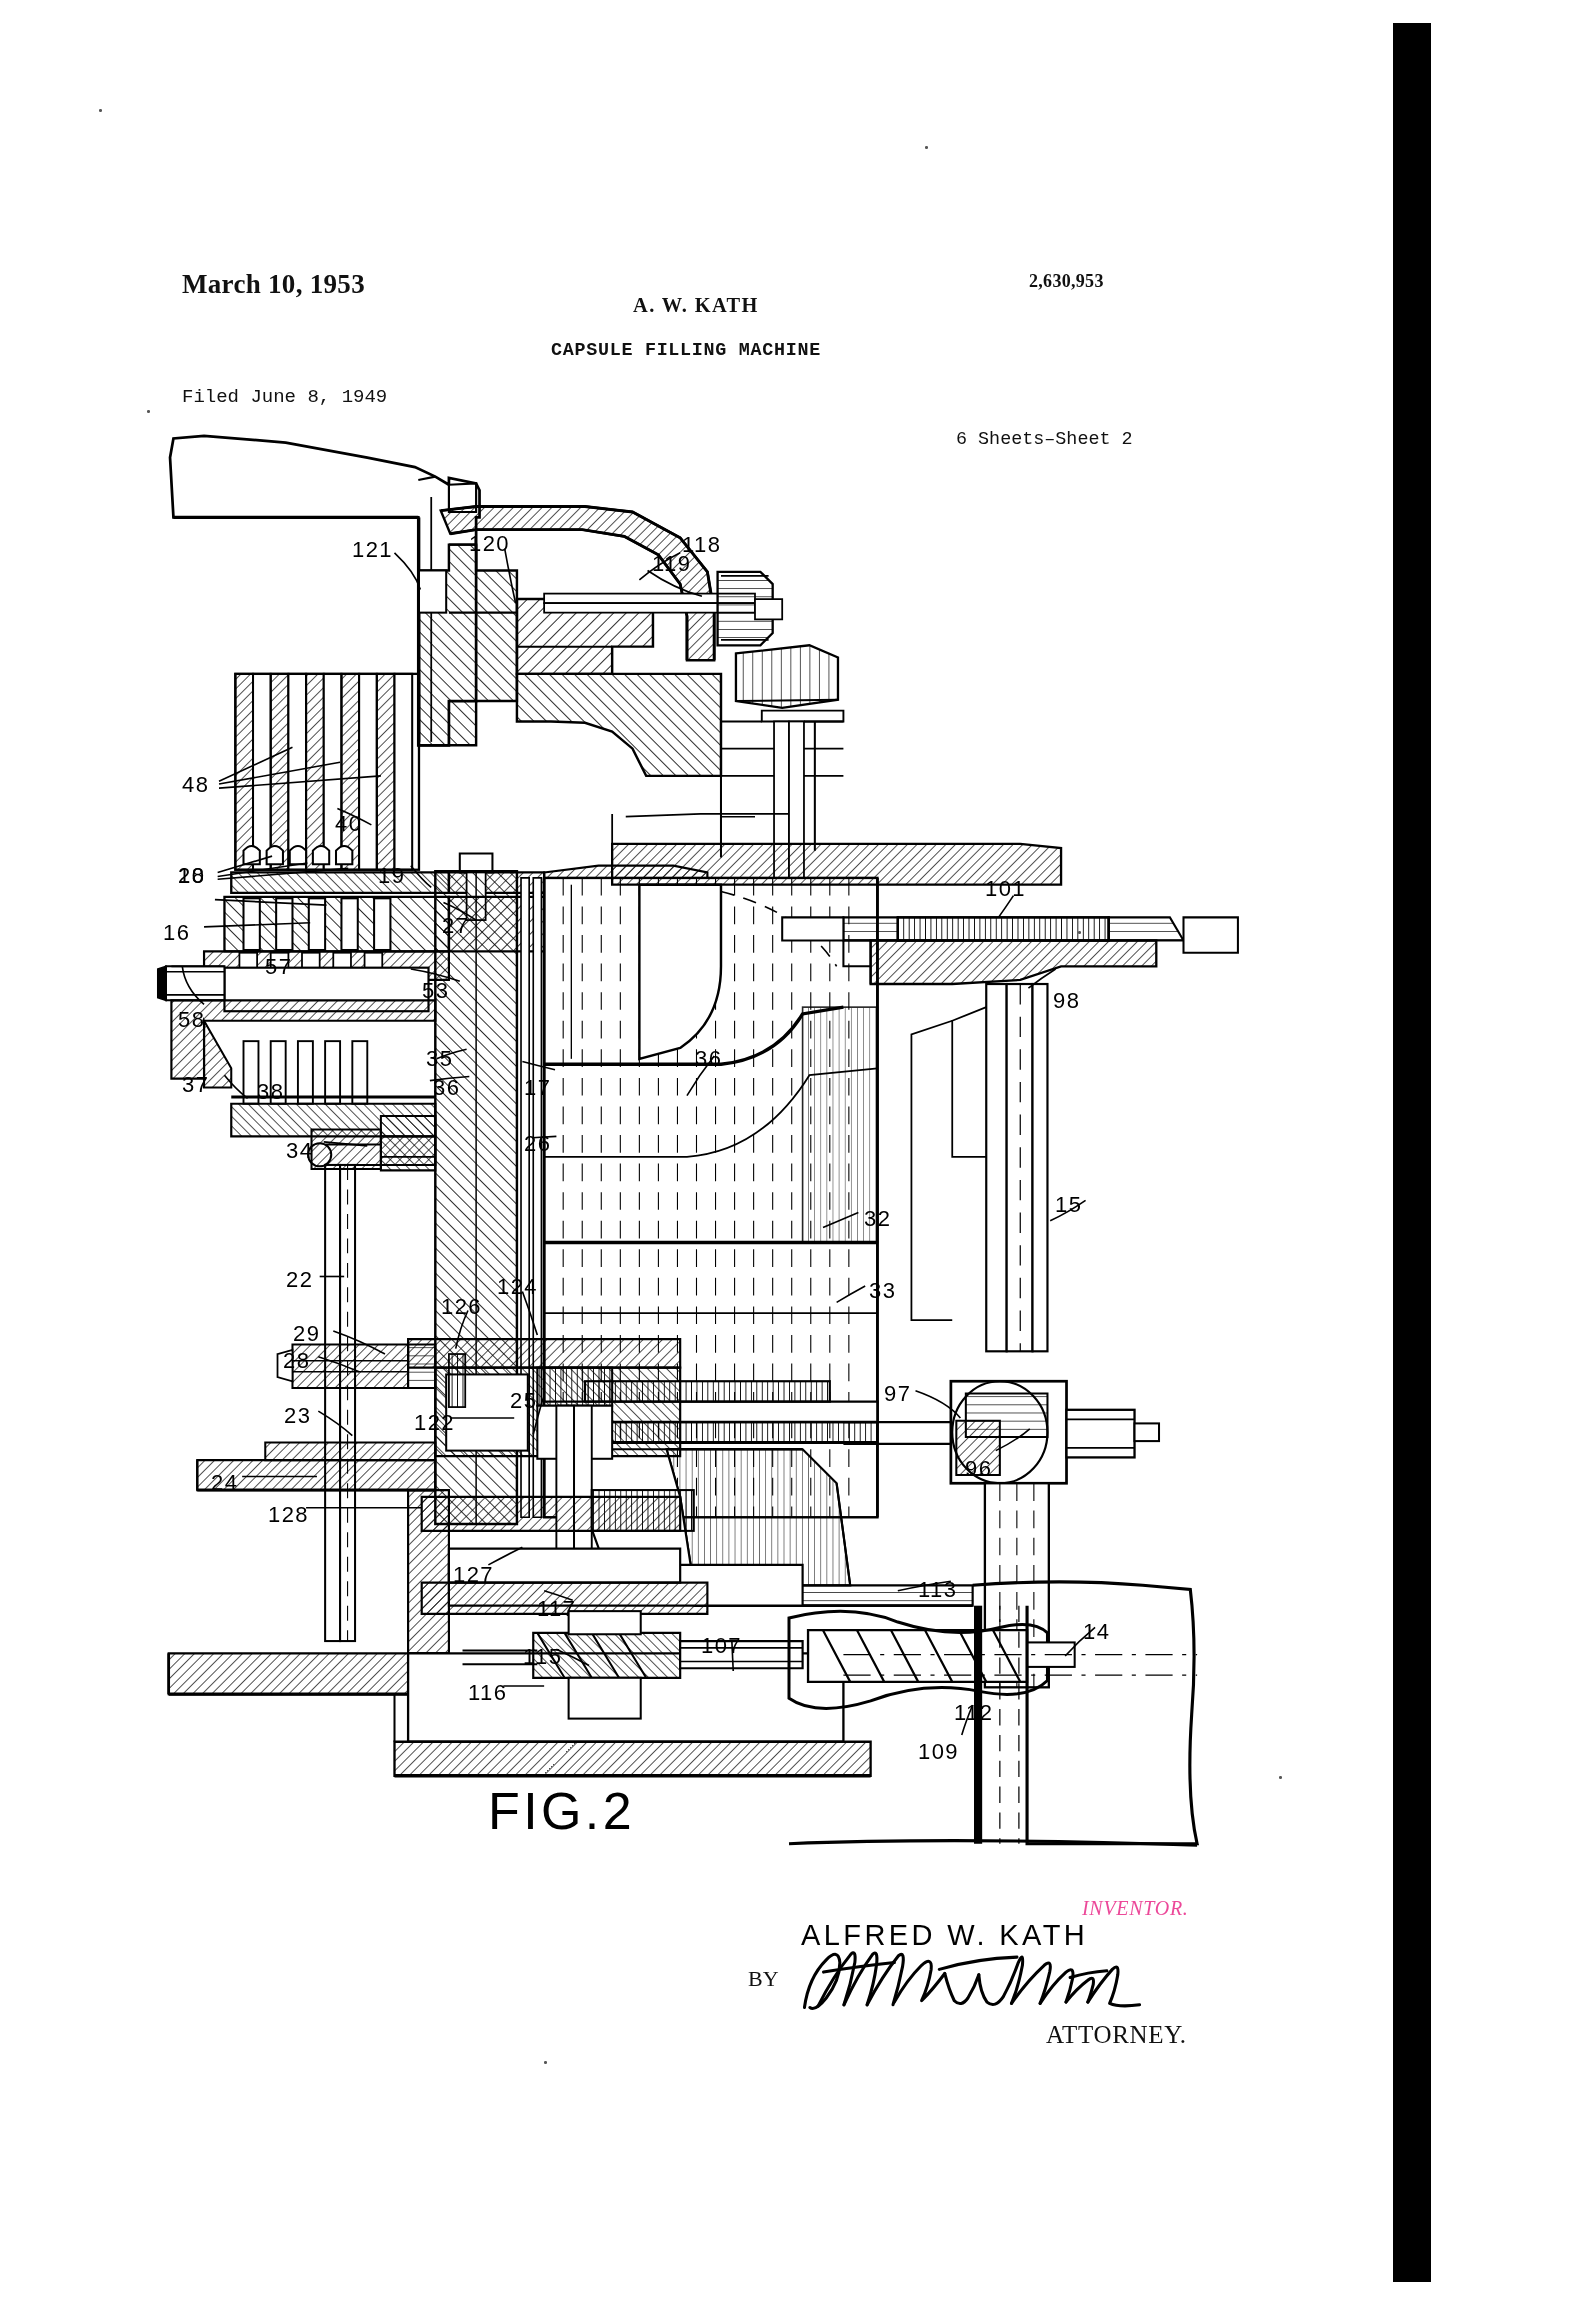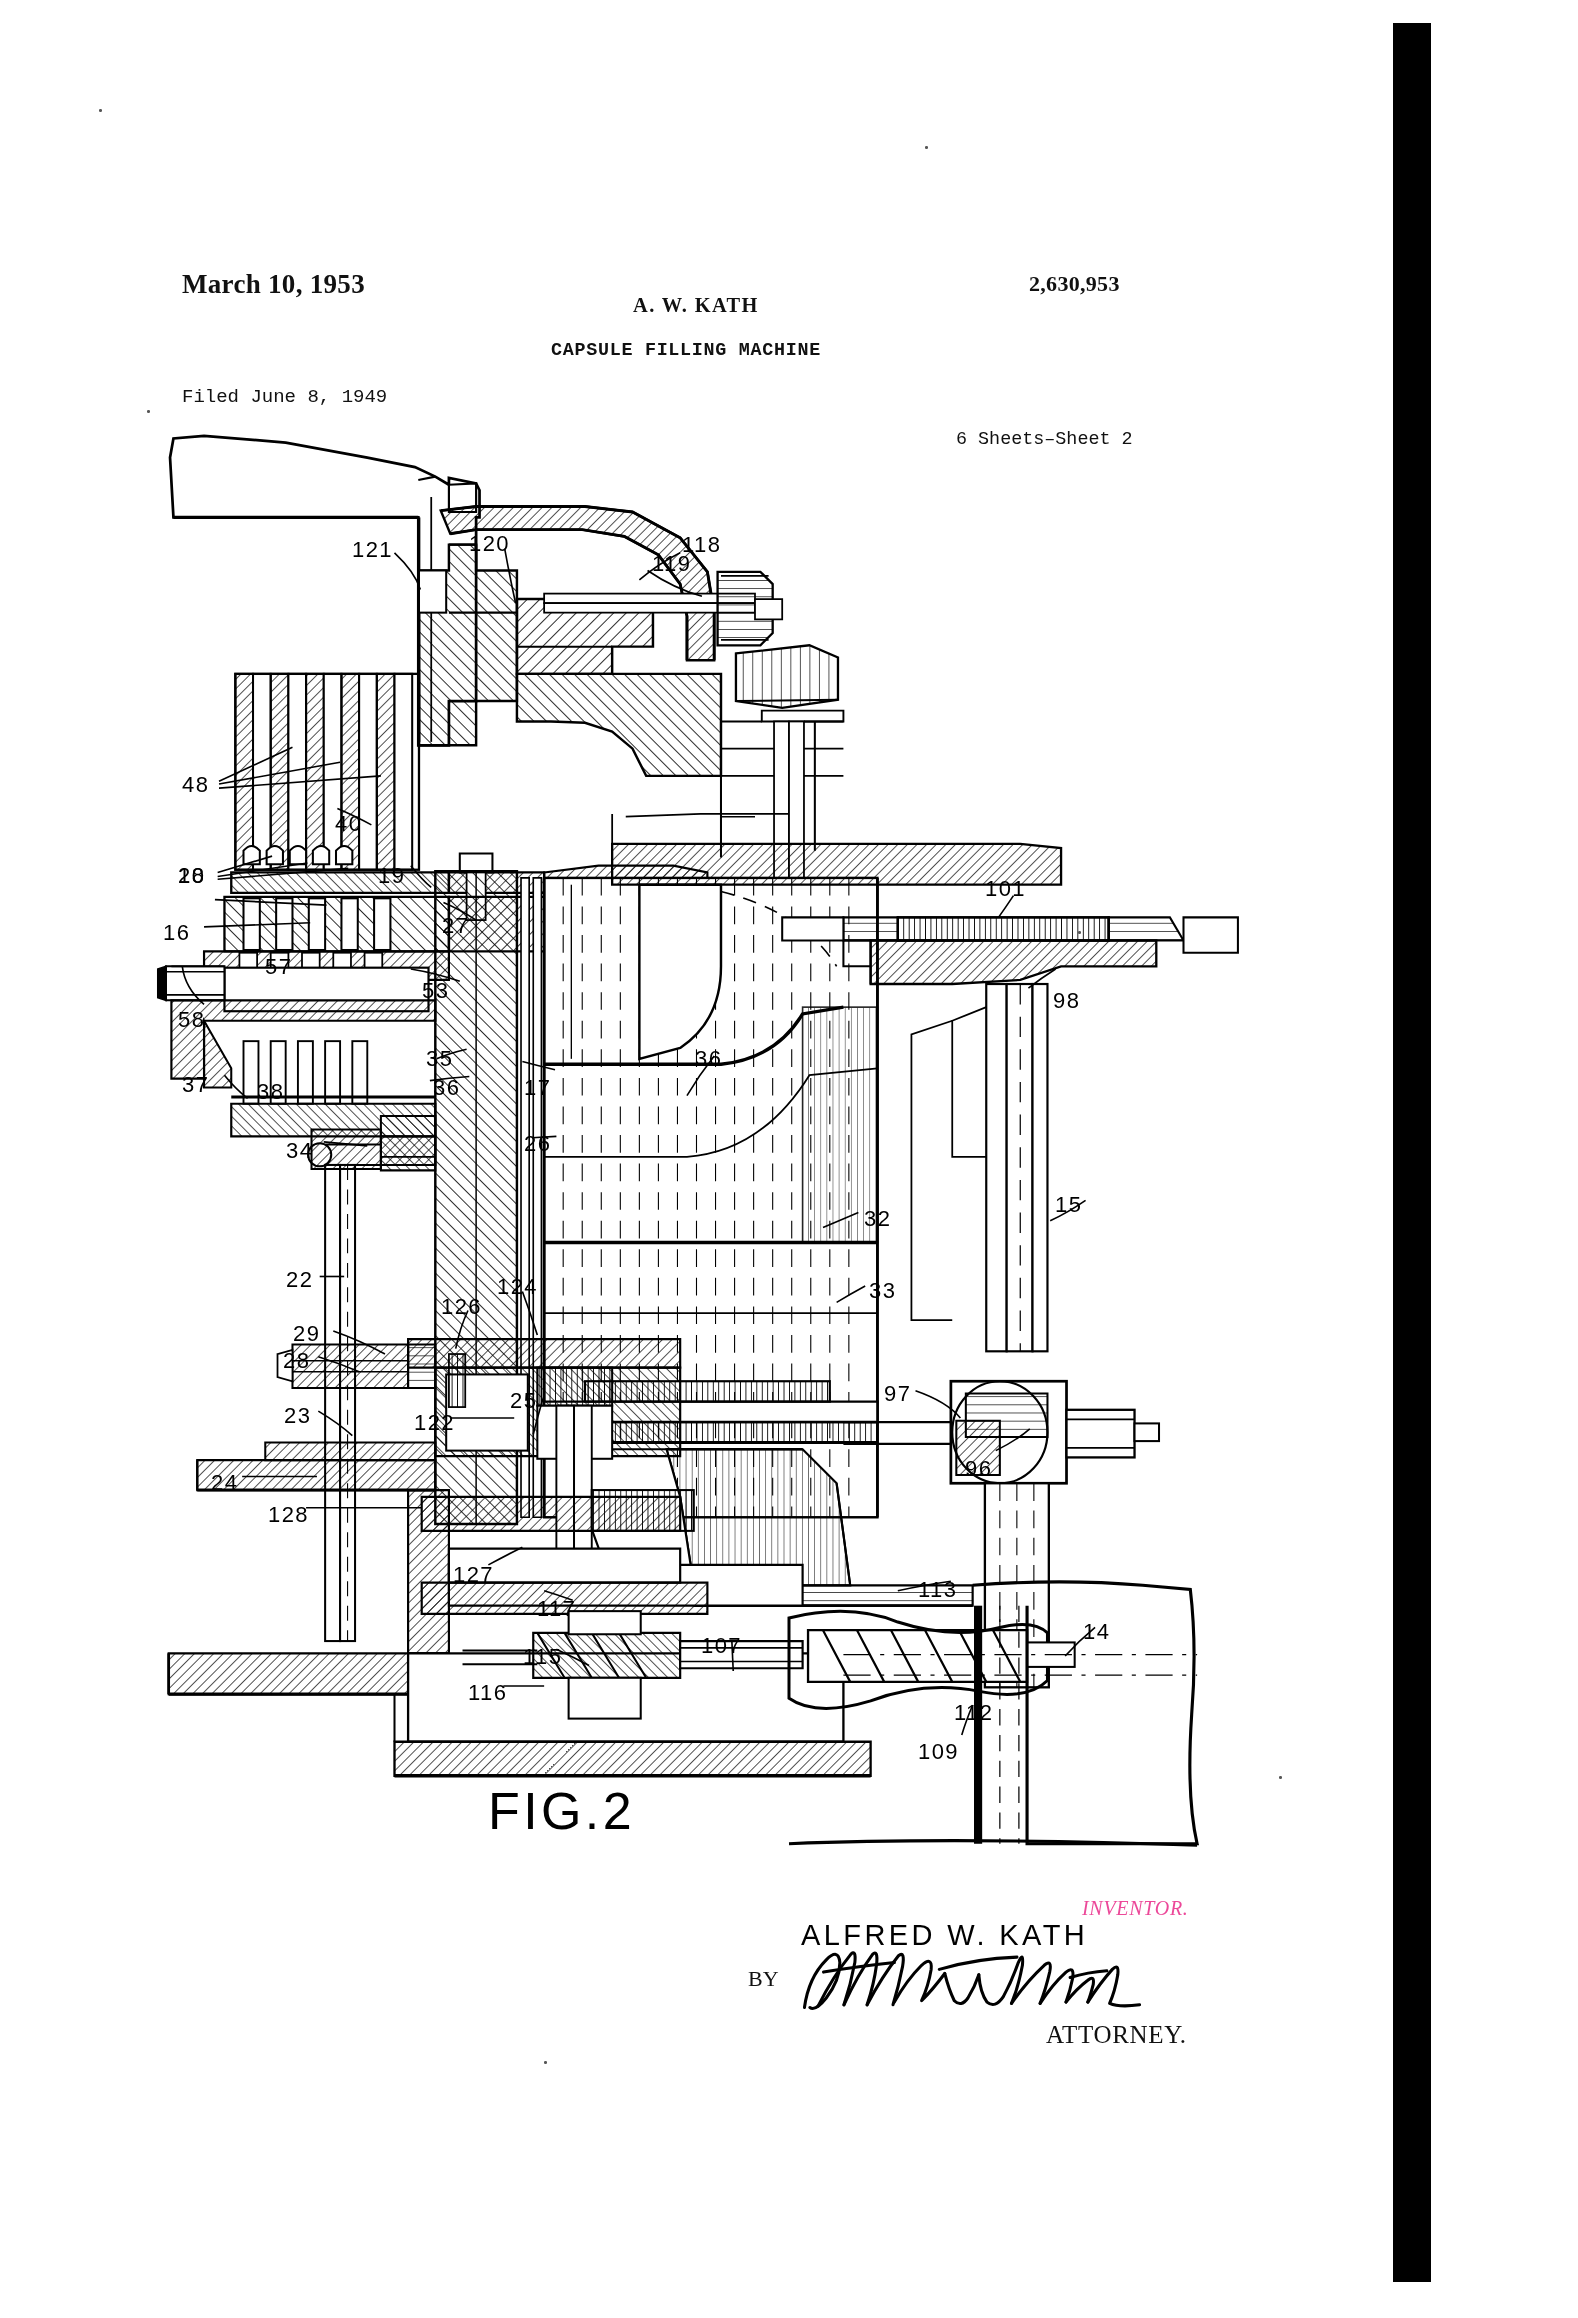--- a/index.html
+++ b/index.html
@@ -8,21 +8,21 @@
   .page{position:absolute;left:0;top:0;width:1578px;height:2319px;background:#ffffff;}
 
   
   .scanbar{position:absolute;left:1393px;top:22.5px;width:38px;height:2259px;background:#000;}
 
   
   .hdr-date{position:absolute;left:182px;top:269px;font-size:27px;font-weight:bold;
             font-family:"Liberation Serif",serif;letter-spacing:0.3px;color:#111;}
   .hdr-inventor{position:absolute;left:633px;top:294px;font-size:20.4px;font-weight:bold;
             font-family:"Liberation Serif",serif;letter-spacing:1.4px;color:#111;}
-  .hdr-patno{position:absolute;left:1029px;top:271px;font-size:22px;font-weight:bold;
+  .hdr-patno{position:absolute;left:1029px;top:271px;font-size:18px;font-weight:bold;
             font-family:"Liberation Serif",serif;letter-spacing:0.3px;color:#111;}
   .hdr-title{position:absolute;left:551px;top:340px;font-size:18.4px;font-weight:bold;
             font-family:"Liberation Mono",monospace;letter-spacing:0.7px;color:#111;}
   .hdr-filed{position:absolute;left:182px;top:386px;font-size:19px;
             font-family:"Liberation Mono",monospace;letter-spacing:0px;color:#111;}
   .hdr-sheets{position:absolute;left:956px;top:389px;font-size:18.4px;
             font-family:"Liberation Mono",monospace;letter-spacing:0px;color:#111;margin-top:40px;}
 
   
   .fig-label{position:absolute;left:488px;top:1781px;font-size:52px;

